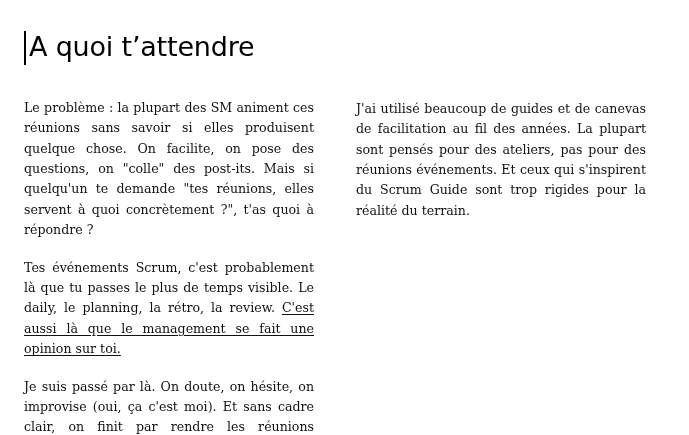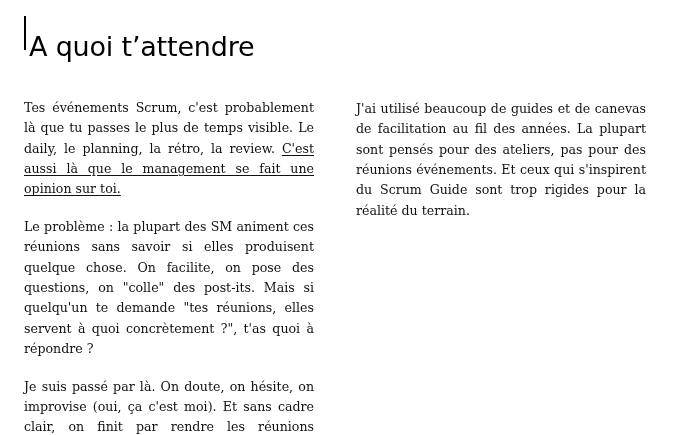--- a/index.html
+++ b/index.html
@@ -16,21 +16,21 @@
   }
   .page {
     position: relative;
     width: 689px;
     height: 435px;
     box-sizing: border-box;
     padding: 14px 22px 10px 24px;
   }
   .title-row {
     display: flex;
-    align-items: flex-start;
+    align-items: center;
     margin-bottom: 18px;
   }
   .cursor-bar {
     display: inline-block;
     width: 2px;
     height: 34px;
     background: #000000;
     margin-top: 2px;
     margin-right: 3px;
     flex: none;
@@ -77,22 +77,22 @@
 
 <div class="page">
 
   <div class="title-row">
     <span class="cursor-bar"></span>
     <h1 class="doc-title">A quoi t’attendre</h1>
   </div>
 
   <div class="columns">
     <div class="col left" id="left-col">
+        <p class="para"><span>Le problème : la plupart des SM animent ces réunions sans savoir si elles produisent quelque chose. On facilite, on pose des questions, on "colle" des post-its. Mais si quelqu'un te demande "tes réunions, elles servent à quoi concrètement ?", t'as quoi à répondre ?</span></p>
         <p class="para"><span>Tes événements Scrum, c'est probablement là que tu passes le plus de temps visible. Le daily, le planning, la rétro, la review. </span><span class="u">C'est aussi là que le management se fait une opinion sur toi.</span></p>
-        <p class="para"><span>Le problème : la plupart des SM animent ces réunions sans savoir si elles produisent quelque chose. On facilite, on pose des questions, on "colle" des post-its. Mais si quelqu'un te demande "tes réunions, elles servent à quoi concrètement ?", t'as quoi à répondre ?</span></p>
         <p class="para"><span>Je suis passé par là. On doute, on hésite, on improvise (oui, ça c'est moi). Et sans cadre clair, on finit par rendre les réunions confuses et faciles à remettre en question.</span></p>
       </div>
     <div class="col right" id="right-col">
         <p class="para"><span>J'ai utilisé beaucoup de guides et de canevas de facilitation au fil des années. La plupart sont pensés pour des ateliers, pas pour des réunions événements. Et ceux qui s'inspirent du Scrum Guide sont trop rigides pour la réalité du terrain.</span></p>
       </div>
   </div>
 
 </div>
 
 </body></html>

